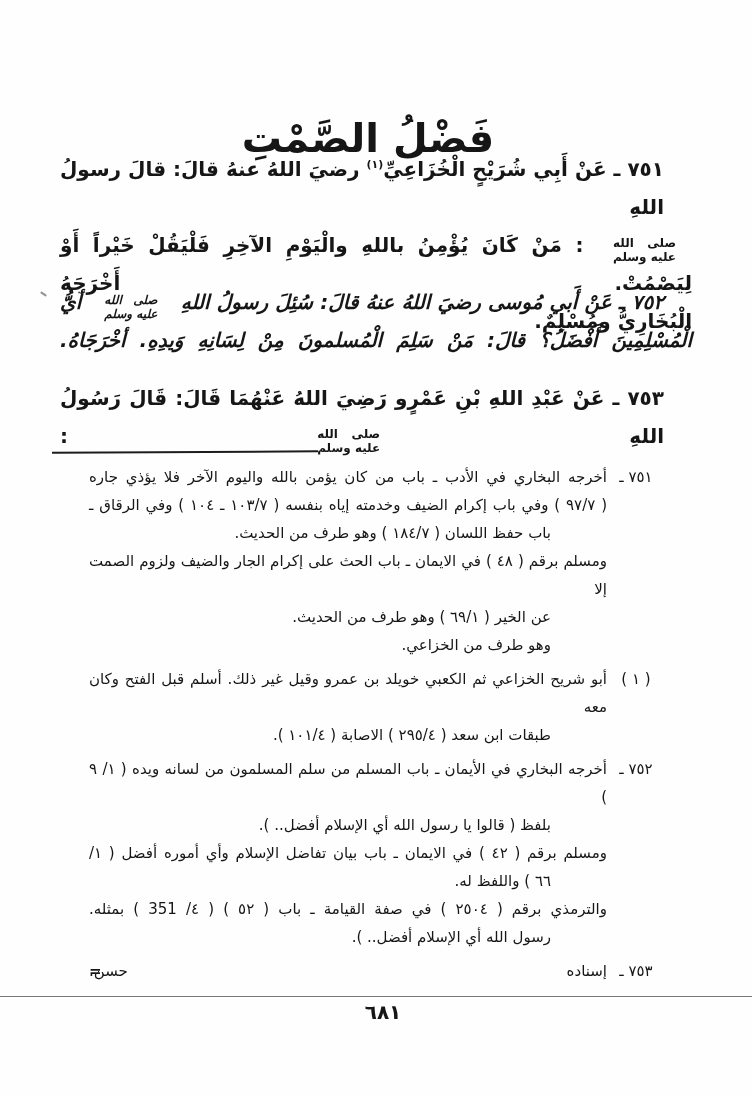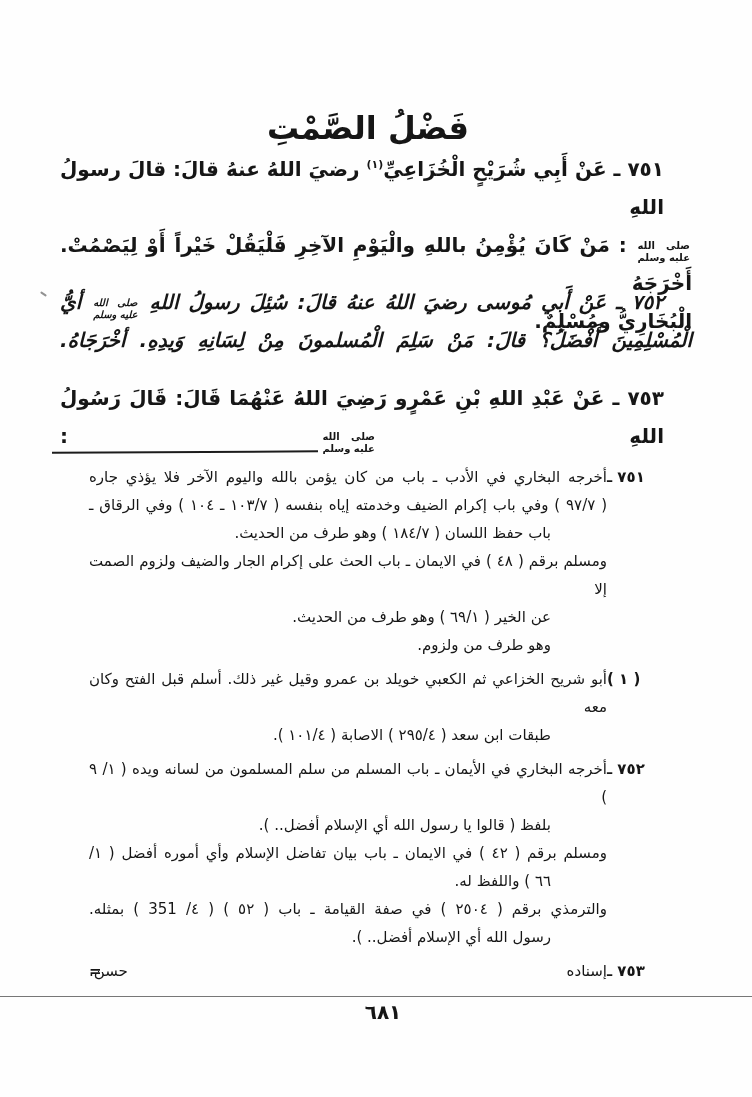--- a/index.html
+++ b/index.html
@@ -10,21 +10,21 @@
     background:#fefefe;
     color:#161616;
     font-family:"DejaVu Sans", sans-serif;
     direction:rtl;
     overflow:hidden;
   }
   
   .title{
     position:absolute;top:88px;right:16px;left:0;
     text-align:center;
-    font-size:32px;font-weight:bold;
+    font-size:40px;font-weight:bold;
     letter-spacing:0;
   }
   
   .main-text{position:absolute;top:0;right:60px;width:632px;}
   .hadith{position:absolute;right:0;width:632px;}
   .hadith:nth-of-type(1){top:150px;}
   .hadith:nth-of-type(2){top:283px;font-style:italic;}
   .hadith:nth-of-type(3){top:379px;}
   .hline{
     display:block;width:632px;
@@ -32,45 +32,45 @@
     font-size:20px;font-weight:bold;
     direction:rtl;
     box-sizing:border-box;
   }
   .hline.j{text-align:justify;text-align-last:justify;text-justify:inter-word;}
   .hline.r{text-align:center;text-align-last:right;}
   .hline.ind{padding-right:28px;}
   .fnref{font-size:11px;font-weight:bold;vertical-align:super;line-height:0;}
   .saw{
     display:inline-block;
-    font-size:10px;line-height:1.2;
+    font-size:12px;line-height:1.2;
     text-align:center;vertical-align:-9px;
     font-weight:bold;
-    margin:0 2px;
+    margin:0 16px;
     white-space:nowrap;
   }
   .saw span{display:block;}
   
   .fnsep{
     position:absolute;top:451px;left:52px;
     width:266px;height:2px;background:#1c1c1c;
     transform:rotate(-0.3deg);
   }
   
   .footnotes{
     position:absolute;top:463px;right:87px;
     width:580px;
     font-size:15px;
   }
   .fnrow{display:flex;direction:rtl;margin-bottom:6px;}
   .fnnum{
     width:58px;flex:0 0 58px;
-    font-weight:bold;
+    font-weight:normal;
     line-height:28px;
-    text-align:left;
+    text-align:center;
     white-space:nowrap;
   }
   .fntext{flex:1 1 auto;direction:rtl;}
   .fl{
     line-height:28px;
     text-align:right;text-align-last:right;
     position:relative;
     box-sizing:border-box;
   }
   .fl.full{text-align:justify;text-align-last:justify;text-justify:inter-word;padding-left:4px;}
@@ -123,21 +123,21 @@
 
   <div class="footnotes">
       <div class="fnrow">
         <div class="fnnum">٧٥١ ـ</div>
         <div class="fntext">
           <div class="fl full">أخرجه البخاري في الأدب ـ باب من كان يؤمن بالله واليوم الآخر فلا يؤذي جاره</div>
           <div class="fl full">( ٩٧/٧ ) وفي باب إكرام الضيف وخدمته إياه بنفسه ( ١٠٣/٧ ـ ١٠٤ ) وفي الرقاق ـ</div>
           <div class="fl indent">باب حفظ اللسان ( ١٨٤/٧ ) وهو طرف من الحديث.</div>
           <div class="fl full">ومسلم برقم ( ٤٨ ) في الايمان ـ باب الحث على إكرام الجار والضيف ولزوم الصمت إلا</div>
           <div class="fl indent">عن الخير ( ٦٩/١ ) وهو طرف من الحديث.</div>
-          <div class="fl indent">وهو طرف من ولزوم.</div>
+          <div class="fl indent">وهو طرف من الخزاعي.</div>
         </div>
       </div>
       <div class="fnrow">
         <div class="fnnum">( ١ )</div>
         <div class="fntext">
           <div class="fl full">أبو شريح الخزاعي ثم الكعبي خويلد بن عمرو وقيل غير ذلك. أسلم قبل الفتح وكان معه</div>
           <div class="fl indent">طبقات ابن سعد ( ٢٩٥/٤ ) الاصابة ( ١٠١/٤ ).</div>
         </div>
       </div>
       <div class="fnrow">

